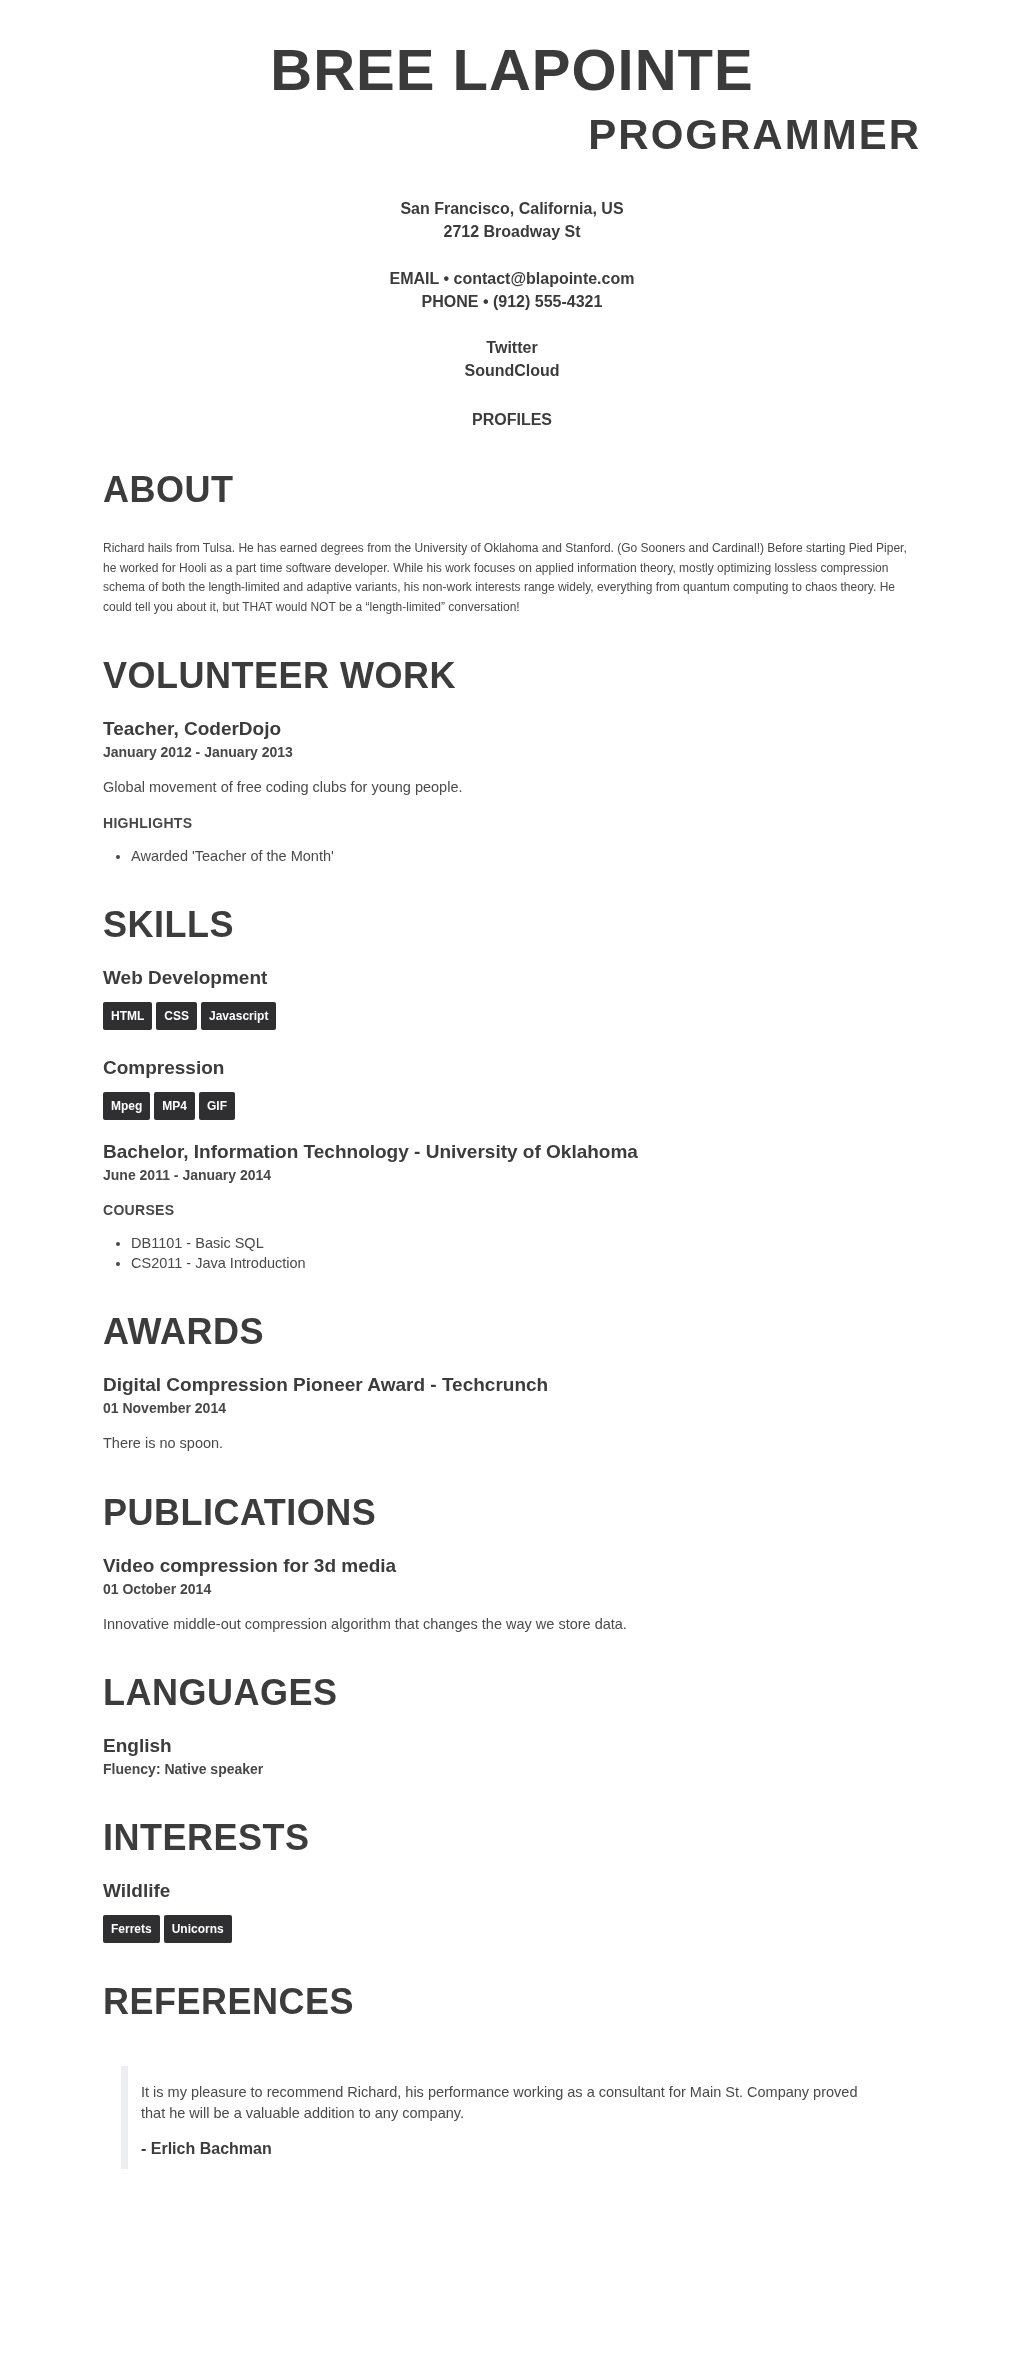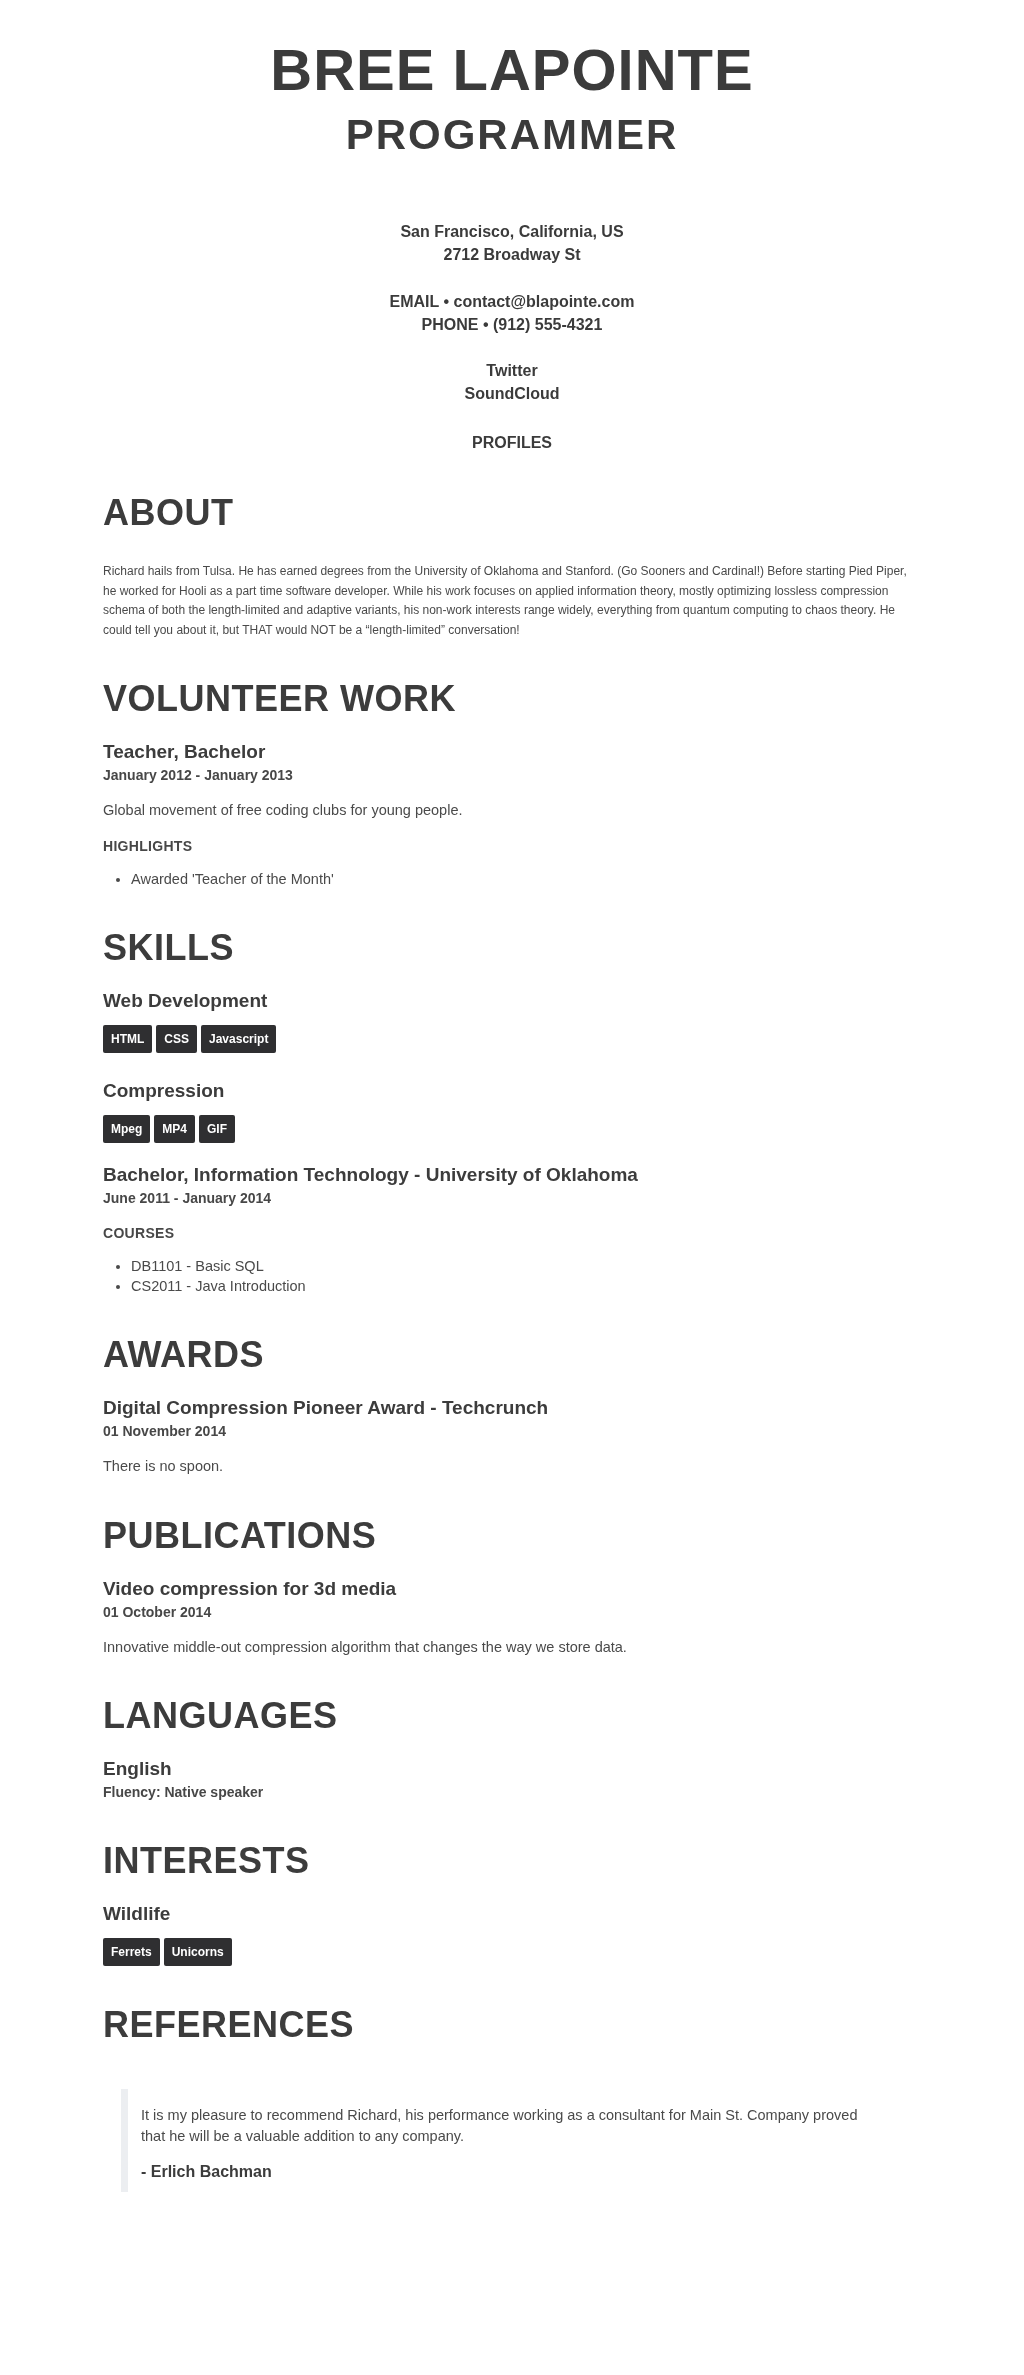--- a/index.html
+++ b/index.html
@@ -16,24 +16,24 @@
   }
 
   
   .header { text-align: center; color: #3b3b3b; }
   .name {
     font-size: 58px; line-height: 68px; font-weight: bold;
     letter-spacing: 1px; margin: 0; color: #3b3b3b;
   }
   .role {
     font-size: 42px; line-height: 46px; font-weight: bold;
-    letter-spacing: 2px; margin-top: 8px; color: #3b3b3b;
+    letter-spacing: 2px; margin-top: 8px; color: #3b3b3b; text-align: right;
   }
   .contact { font-size: 16px; line-height: 23px; font-weight: bold; color: #3b3b3b; }
-  .addr-block   { margin-top: 62px; }
+  .addr-block   { margin-top: 39px; }
   .contact-block{ margin-top: 24px; }
   .profiles-heading { margin-top: 26px; }
   .profiles-list    { margin-top: 23px; }
   .profiles-list .profile-link { cursor: pointer; }
 
   
   h2 {
     font-size: 36px; line-height: 42px; font-weight: bold;
     color: #3c3c3c; letter-spacing: 0.5px; margin: 38px 0 0 0;
   }
@@ -106,21 +106,21 @@
   </header>
 
   <section>
     <h2>ABOUT</h2>
     <p class="body-text">Richard hails from Tulsa. He has earned degrees from the University of Oklahoma and Stanford. (Go Sooners and Cardinal!) Before starting Pied Piper, he worked for Hooli as a part time software developer. While his work focuses on applied information theory, mostly optimizing lossless compression schema of both the length-limited and adaptive variants, his non-work interests range widely, everything from quantum computing to chaos theory. He could tell you about it, but THAT would NOT be a “length-limited” conversation!</p>
   </section>
 
   <section>
     <h2>VOLUNTEER WORK</h2>
     <div>
-      <h3 class="item-title">Teacher, Bachelor</h3>
+      <h3 class="item-title">Teacher, CoderDojo</h3>
       <div class="item-dates">January 2012 - January 2013</div>
       <p class="item-summary">Global movement of free coding clubs for young people.</p>
       <div class="sub-label">HIGHLIGHTS</div>
       <ul class="item-list">
         <li>Awarded 'Teacher of the Month'</li>
       </ul>
     </div>
   </section>
 
   <section>

